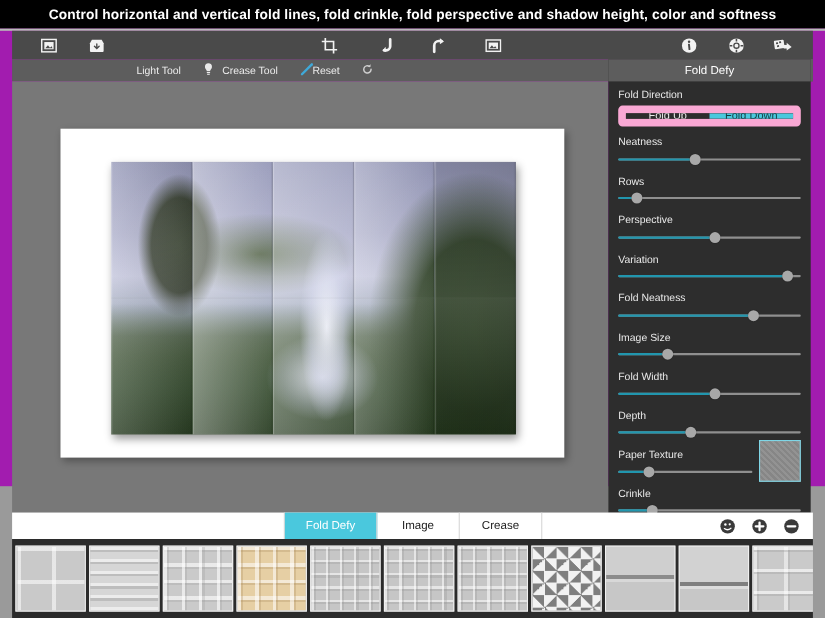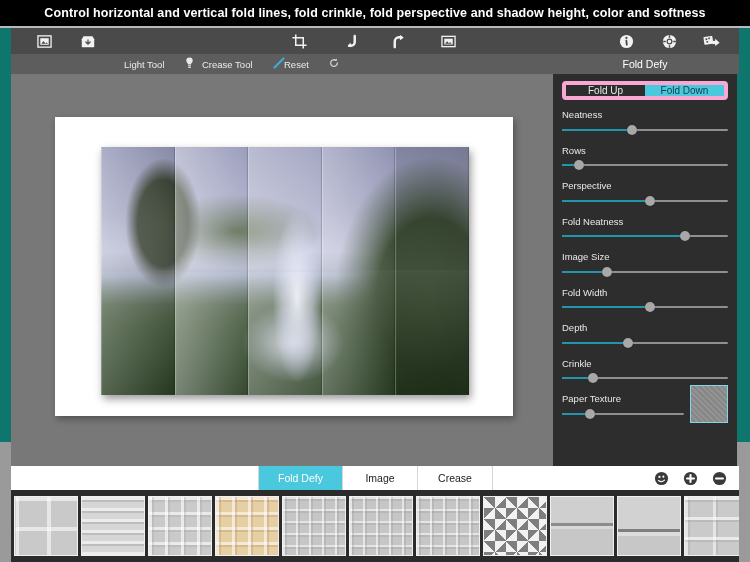--- a/index.html
+++ b/index.html
@@ -2,21 +2,21 @@
 <html><head>
 <meta charset="utf-8">
 <style>
   * { box-sizing: border-box; margin: 0; padding: 0; }
   html, body {
     width: 750px; height: 562px;
     background: #9a9a9a;
     font-family: "Liberation Sans", sans-serif;
     overflow: hidden;
   }
-  #app { position: relative; width: 750px; height: 442px; background: #0f766e; }
+  #app { position: relative; width: 750px; height: 442px; background: #a21caf; }
 
   
   .banner {
     position: absolute; left: 0; top: 0; width: 750px; height: 26px;
     background: #000; color: #fff;
     display: flex; align-items: center; justify-content: center;
     font-size: 12.5px; font-weight: bold; letter-spacing: .1px;
   }
   .banner-rule {
     position: absolute; left: 0; top: 26px; width: 750px; height: 2px;
@@ -118,21 +118,21 @@
   .opt-head {
     height: 20px; background: #5d5d5d; display: flex;
     align-items: center; justify-content: center;
     color: #fff; font-size: 10.5px;
   }
   .opt-body { padding: 7px 9px 0 9px; }
   .opt-label { color: #e9e9e9; font-size: 9.5px; margin-bottom: 4px; }
 
   .segmented {
     display: flex; width: 166px; height: 19px;
-    border: 4px solid #f9a8d4; border-radius: 4px; overflow: hidden;
+    border: 7px solid #f9a8d4; border-radius: 4px; overflow: hidden;
     margin-bottom: 9px;
   }
   .seg {
     flex: 1; display: flex; align-items: center; justify-content: center;
     font-size: 10px; color: #eaeaea; background: #2d2d2d;
   }
   .seg.active { background: #4ac8dd; color: #143b42; }
 
   .slider-row { margin-bottom: 9.5px; }
   .slider {
@@ -428,20 +428,21 @@
         </div>
       </div>
     </div>
   </div>
 
   <div class="options">
     <div class="opt-head">Fold Defy</div>
     <div class="opt-body">
 
       <div>
+        <div class="opt-label">Fold Direction</div>
         <div class="segmented">
           <div class="seg">Fold Up</div>
           <div class="seg active">Fold Down</div>
         </div>
       </div>
 
       <div class="slider-row">
         <div class="opt-label">Neatness</div>
         <div class="slider">
           <div class="track-off"></div>
@@ -461,20 +462,28 @@
 
       <div class="slider-row">
         <div class="opt-label">Perspective</div>
         <div class="slider">
           <div class="track-off"></div>
             <div class="track-on" style="width:88px"></div>
             <div class="knob" style="left:88px"></div>
         </div>
       </div>
 
+      <div class="slider-row">
+        <div class="opt-label">Variation</div>
+        <div class="slider">
+          <div class="track-off"></div>
+            <div class="track-on" style="width:154px"></div>
+            <div class="knob" style="left:154px"></div>
+        </div>
+      </div>
 
       <div class="slider-row">
         <div class="opt-label">Fold Neatness</div>
         <div class="slider">
           <div class="track-off"></div>
             <div class="track-on" style="width:123px"></div>
             <div class="knob" style="left:123px"></div>
         </div>
       </div>
 
@@ -498,37 +507,37 @@
 
       <div class="slider-row">
         <div class="opt-label">Depth</div>
         <div class="slider">
           <div class="track-off"></div>
             <div class="track-on" style="width:66px"></div>
             <div class="knob" style="left:66px"></div>
         </div>
       </div>
 
+      <div class="slider-row texture-row">
+        <div class="opt-label">Paper Texture</div>
+        <div class="slider">
+          <div class="track-off"></div>
+            <div class="track-on" style="width:28px"></div>
+            <div class="knob" style="left:28px"></div>
+        </div>
+        <div class="texture-swatch"></div>
+      </div>
+
       <div class="slider-row">
         <div class="opt-label">Crinkle</div>
         <div class="slider">
           <div class="track-off"></div>
             <div class="track-on" style="width:31px"></div>
             <div class="knob" style="left:31px"></div>
         </div>
-      </div>
-
-      <div class="slider-row texture-row">
-        <div class="opt-label">Paper Texture</div>
-        <div class="slider">
-          <div class="track-off"></div>
-            <div class="track-on" style="width:28px"></div>
-            <div class="knob" style="left:28px"></div>
-        </div>
-        <div class="texture-swatch"></div>
       </div>
 
     </div>
   </div>
 
   <div class="tabbar">
     <div style="width:248px;height:24px;border-right:1px solid #d6d6d6"></div>
     <div class="tab active" style="width:84px">Fold Defy</div>
     <div class="tab" style="width:75px">Image</div>
     <div class="tab" style="width:75px">Crease</div>

